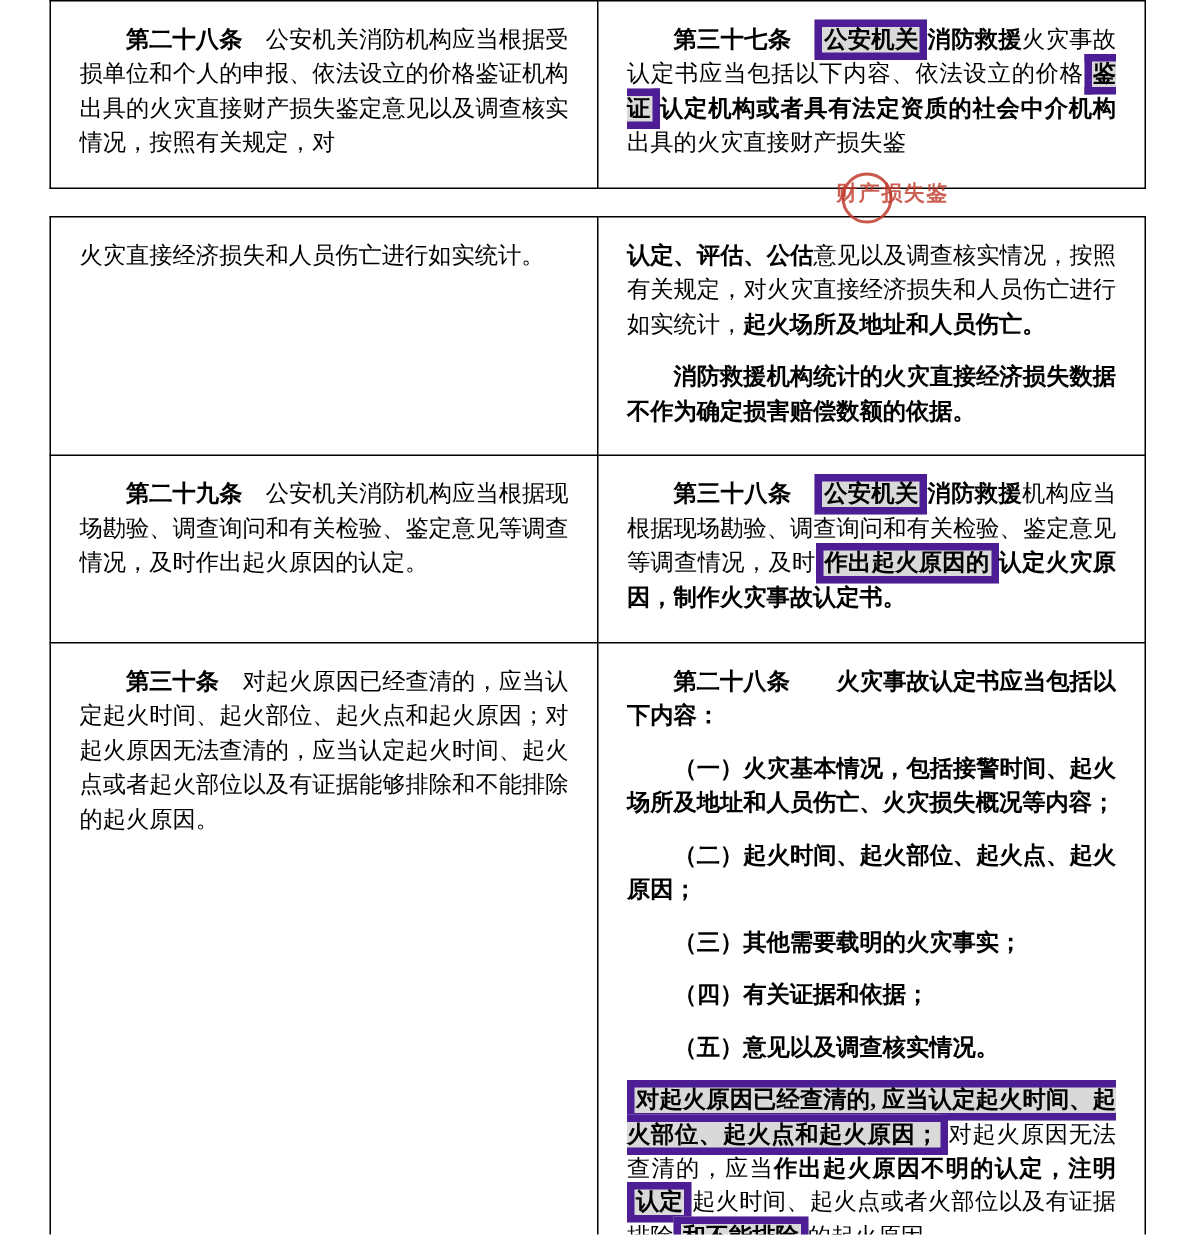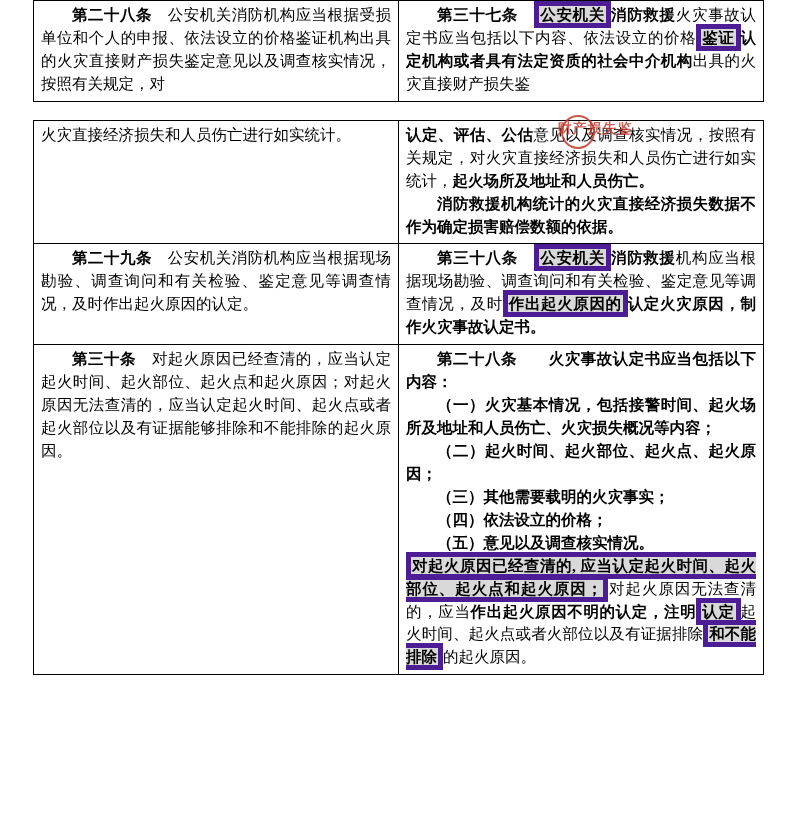--- a/index.html
+++ b/index.html
@@ -35,21 +35,21 @@
     font-size: 15.5px;
     line-height: 1.48;
     text-align: justify;
     text-justify: inter-ideograph;
     word-break: break-all;
   }
   .gap {
     height: 18px;
   }
   p {
-    margin: 0;
+    margin: 12px;
   }
   .ind2 { text-indent: 2em; }
   .b { font-weight: bold; }
   
   .hl {
     background: #d9d9d9;
     border: 5px solid #4c1d95;
     padding: 0 1px;
   }
   .sec-center {
@@ -159,21 +159,21 @@
           <div>
               <p class="ind2"><span class="b">第三十条</span><span>　对起火原因已经查清的，应当认定起火时间、起火部位、起火点和起火原因；对起火原因无法查清的，应当认定起火时间、起火点或者起火部位以及有证据能够排除和不能排除的起火原因。</span></p>
             </div>
         </td>
         <td class="cell-tall">
           <div>
               <p class="ind2"><span class="b">第二十八条</span><span class="b">　　火灾事故认定书应当包括以下内容：</span></p>
               <p class="ind2"><span class="b">（一）火灾基本情况，包括接警时间、起火场所及地址和人员伤亡、火灾损失概况等内容；</span></p>
               <p class="ind2"><span class="b">（二）起火时间、起火部位、起火点、起火原因；</span></p>
               <p class="ind2"><span class="b">（三）其他需要载明的火灾事实；</span></p>
-              <p class="ind2"><span class="b">（四）依法设立的价格；</span></p>
+              <p class="ind2"><span class="b">（四）有关证据和依据；</span></p>
               <p class="ind2"><span class="b">（五）意见以及调查核实情况。</span></p>
               <p><span class="hl b">对起火原因已经查清的, 应当认定起火时间、起火部位、起火点和起火原因；</span><span>对起火原因无法查清的，应当</span><span class="b">作出起火原因不明的认定，注明</span><span class="hl b">认定</span><span>起火时间、起火点或者火部位以及有证据排除</span><span class="hl b">和不能排除</span><span>的起火原因。</span></p>
             </div>
         </td>
       </tr>
     </tbody>
   </table>
 
   <div class="seal">
     <div class="ring"></div>

